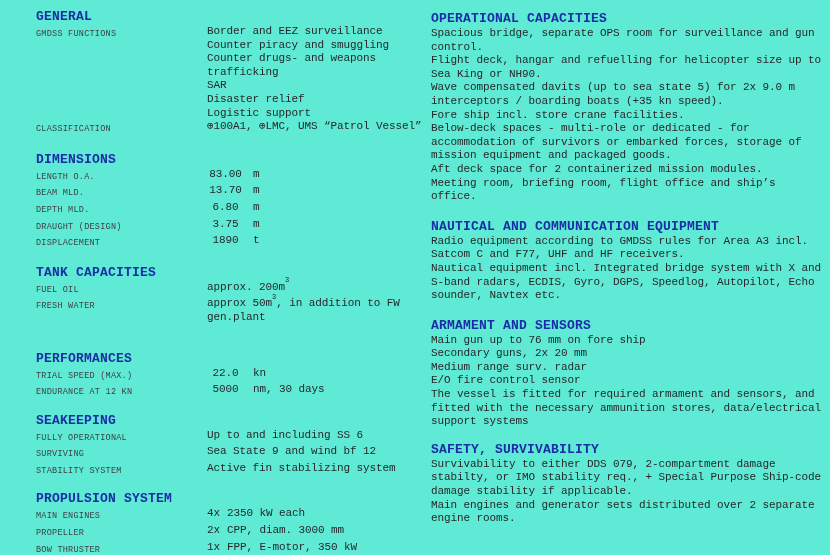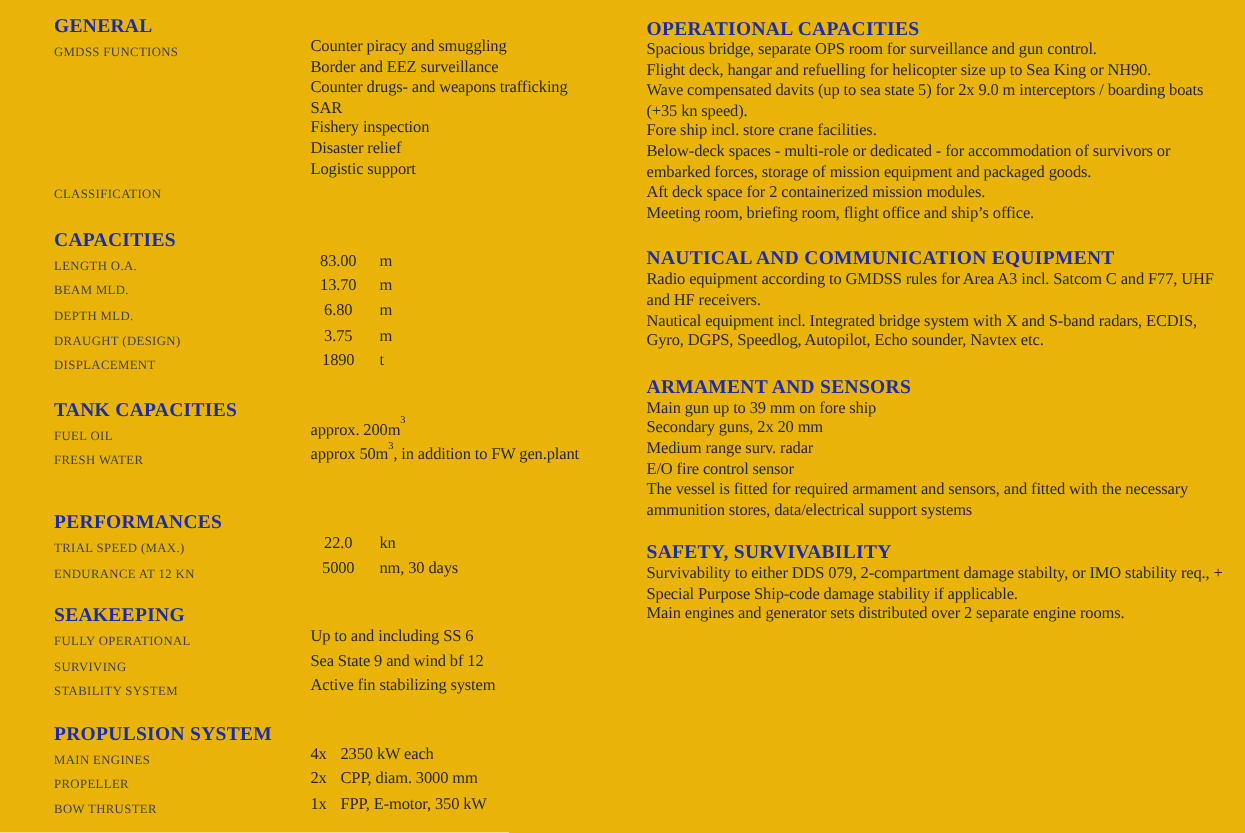--- a/index.html
+++ b/index.html
@@ -1,17 +1,17 @@
 <!DOCTYPE html>
 <html><head>
 <meta charset="utf-8">
 <style>
   html,body{margin:0;padding:0;background:#ffffff;}
-  .page{position:relative;width:830px;height:555px;background:#eab308;overflow:hidden;
-        font-family:Liberation Serif, serif;color:#26282a;}
+  .page{position:relative;width:830px;height:555px;background:#5eead4;overflow:hidden;
+        font-family:Liberation Mono, monospace;color:#26282a;}
   .col{position:absolute;top:8px;}
   #left-col{left:36px;width:400px;}
   #right-col{left:431px;width:393px;}
   .section{margin-top:15px;}
   .heading{color:#1b2da6;font-weight:bold;font-size:13px;line-height:14px;
            letter-spacing:.2px;margin:0 0 1px 0;}
   
   #left-col .section:nth-child(1){margin-top:2px;}
   #left-col .section:nth-child(2){margin-top:16px;}
   #left-col .section:nth-child(3){}
@@ -40,36 +40,38 @@
 
 <div class="page">
 
   <div class="col" id="left-col">
 
     <div class="section">
       <div class="heading">GENERAL</div>
       <div class="row">
         <span class="lbl">GMDSS FUNCTIONS</span>
         <div class="val">
+          <div class="line">Border and EEZ surveillance</div>
           <div class="line">Counter piracy and smuggling</div>
-          <div class="line">Border and EEZ surveillance</div>
           <div class="line">Counter drugs- and weapons trafficking</div>
           <div class="line">SAR</div>
-          <div class="line">Fishery inspection</div>
           <div class="line">Disaster relief</div>
           <div class="line">Logistic support</div>
         </div>
       </div>
       <div class="row">
         <span class="lbl">CLASSIFICATION</span>
+        <div class="val">
+          <div class="line">⊕100A1, ⊕LMC, UMS “Patrol Vessel”</div>
+        </div>
       </div>
     </div>
 
     <div class="section">
-      <div class="heading">CAPACITIES</div>
+      <div class="heading">DIMENSIONS</div>
       <div class="row">
         <span class="lbl">LENGTH O.A.</span>
         <div class="val"><span class="num">83.00</span><span class="unit">m</span></div>
       </div>
       <div class="row">
         <span class="lbl">BEAM MLD.</span>
         <div class="val"><span class="num">13.70</span><span class="unit">m</span></div>
       </div>
       <div class="row">
         <span class="lbl">DEPTH MLD.</span>
@@ -163,21 +165,21 @@
 
 
     <div class="section">
       <div class="heading">NAUTICAL AND COMMUNICATION EQUIPMENT</div>
       <p class="para">Radio equipment according to GMDSS rules for Area A3 incl. Satcom C and F77, UHF and HF receivers.</p>
       <p class="para">Nautical equipment incl. Integrated bridge system with X and S-band radars, ECDIS, Gyro, DGPS, Speedlog, Autopilot, Echo sounder, Navtex etc.</p>
     </div>
 
     <div class="section">
       <div class="heading">ARMAMENT AND SENSORS</div>
-      <p class="para">Main gun up to 39 mm on fore ship</p>
+      <p class="para">Main gun up to 76 mm on fore ship</p>
       <p class="para">Secondary guns, 2x 20 mm</p>
       <p class="para">Medium range surv. radar</p>
       <p class="para">E/O fire control sensor</p>
       <p class="para">The vessel is fitted for required armament and sensors, and fitted with the necessary ammunition stores, data/electrical support systems</p>
     </div>
 
     <div class="section">
       <div class="heading">SAFETY, SURVIVABILITY</div>
       <p class="para">Survivability to either DDS 079, 2-compartment damage stabilty, or IMO stability req., + Special Purpose Ship-code damage stability if applicable.</p>
       <p class="para">Main engines and generator sets distributed over 2 separate engine rooms.</p>

